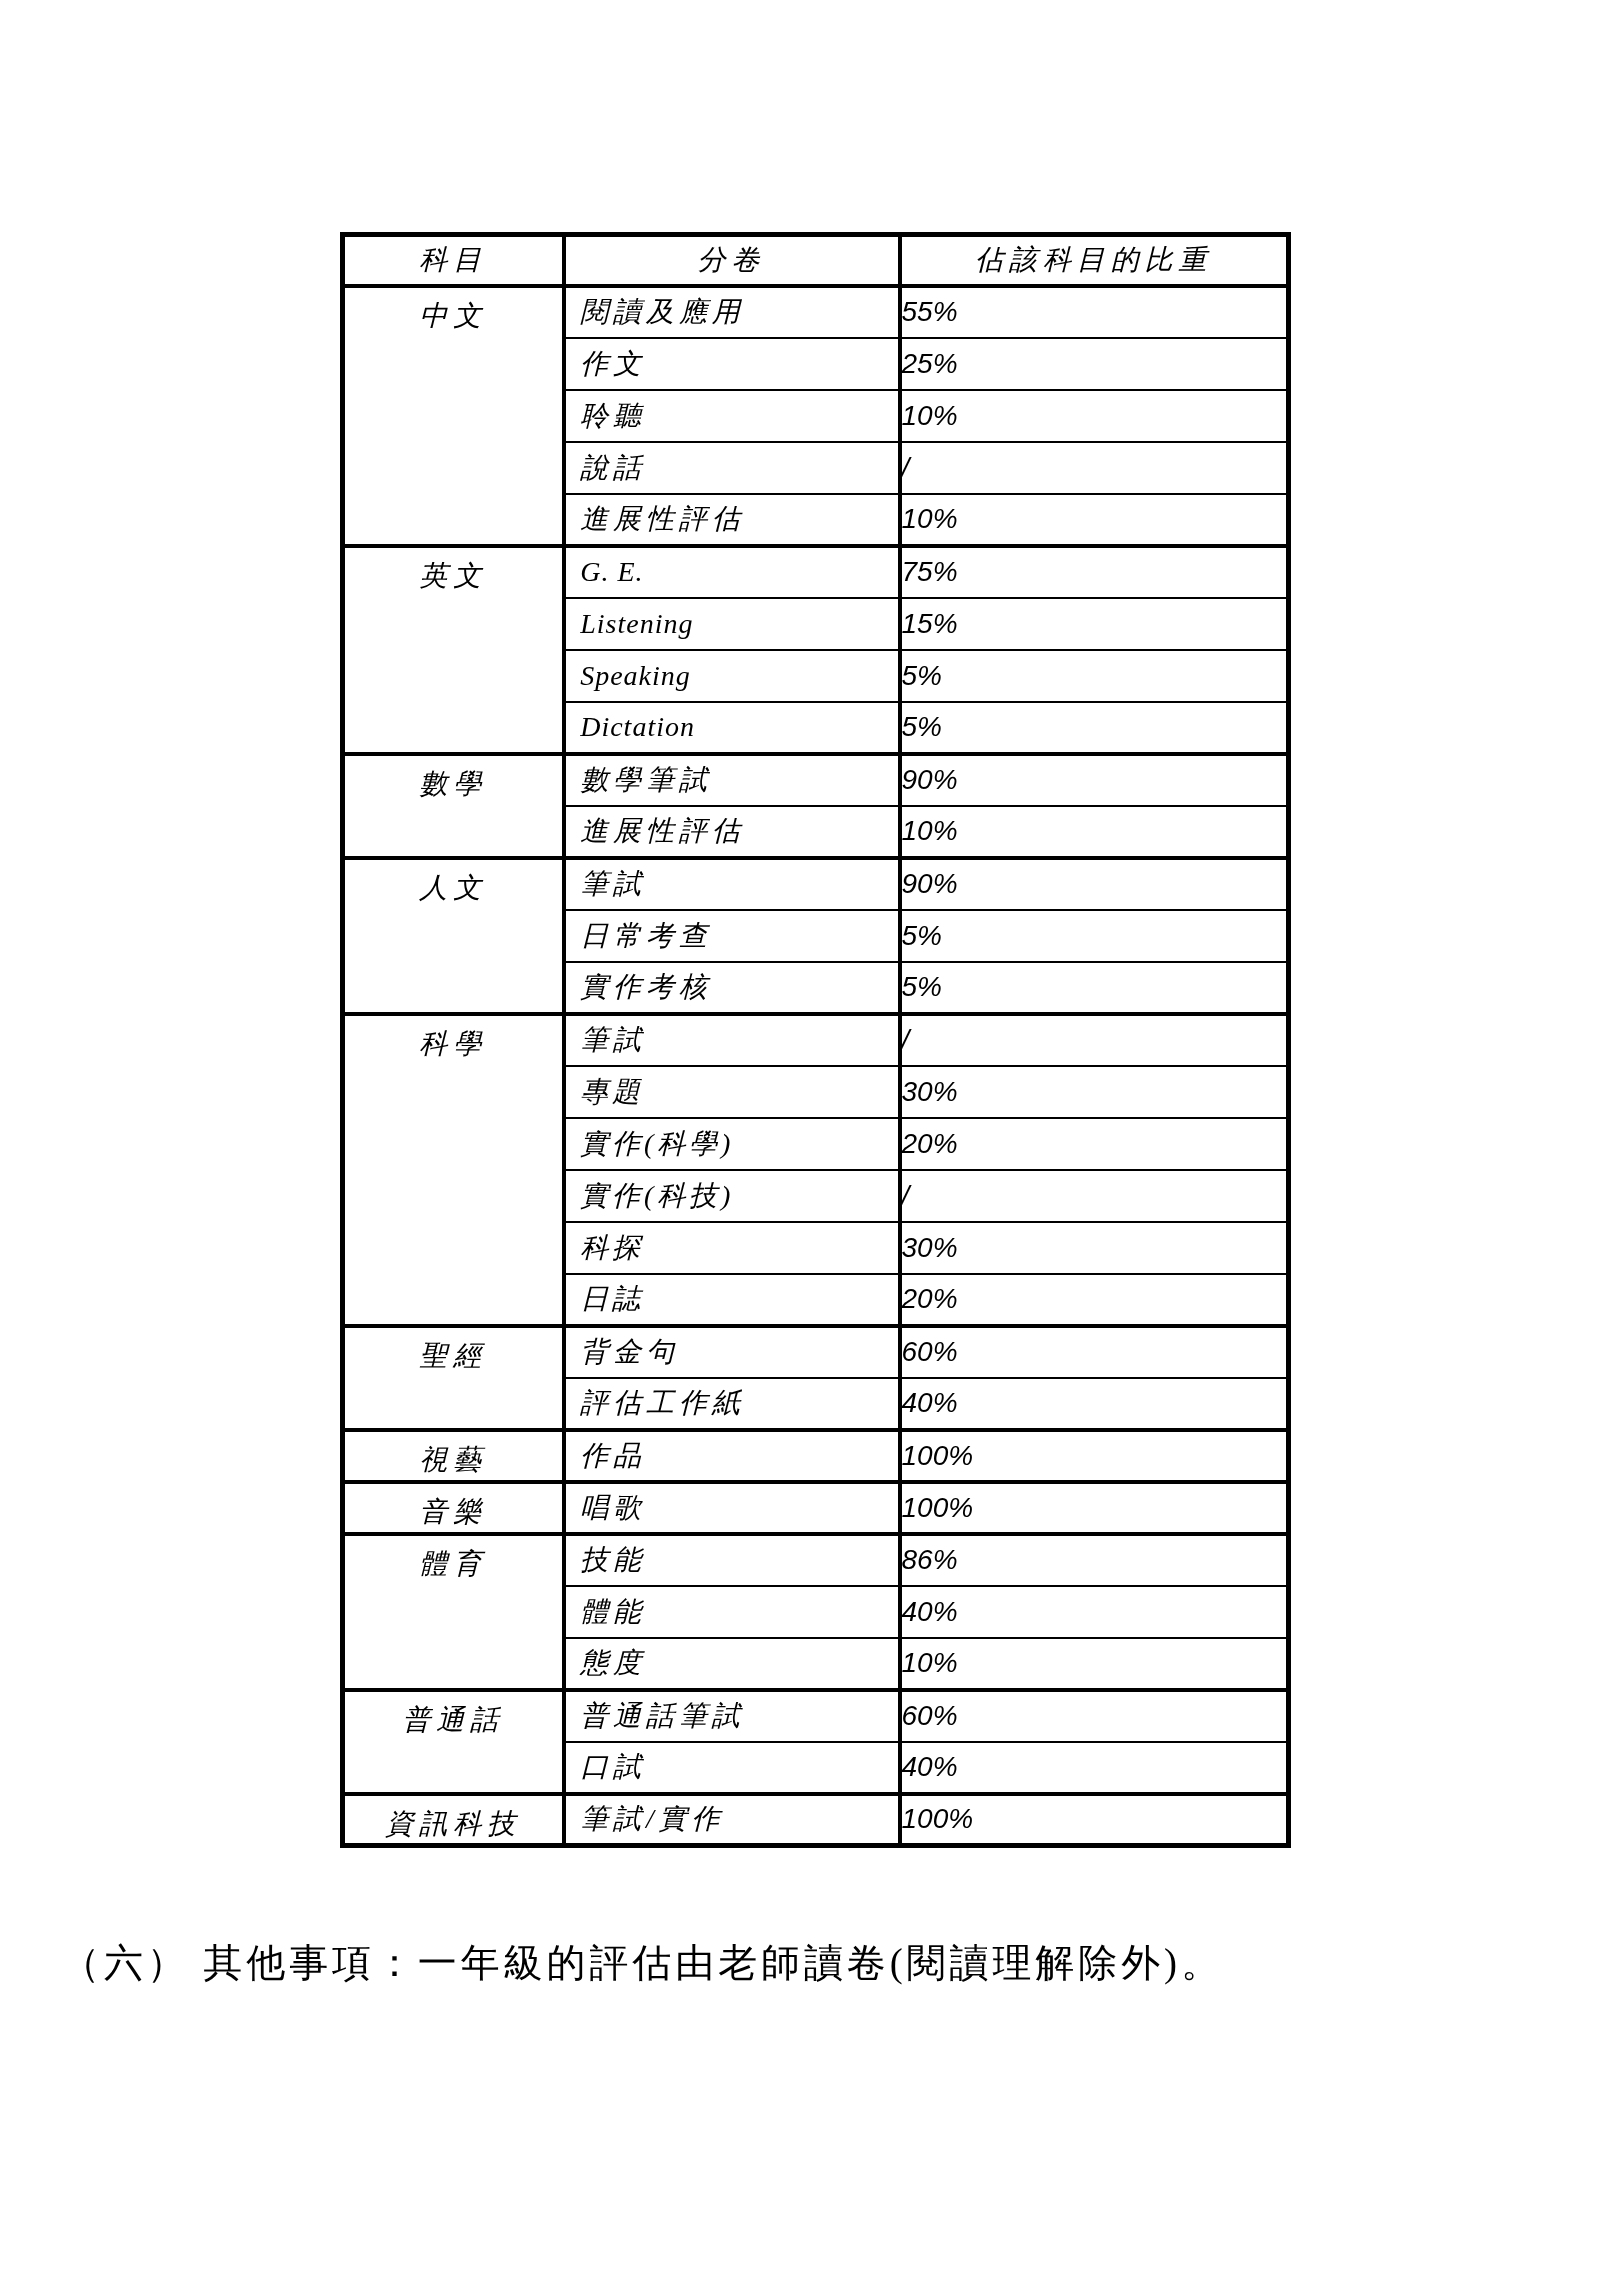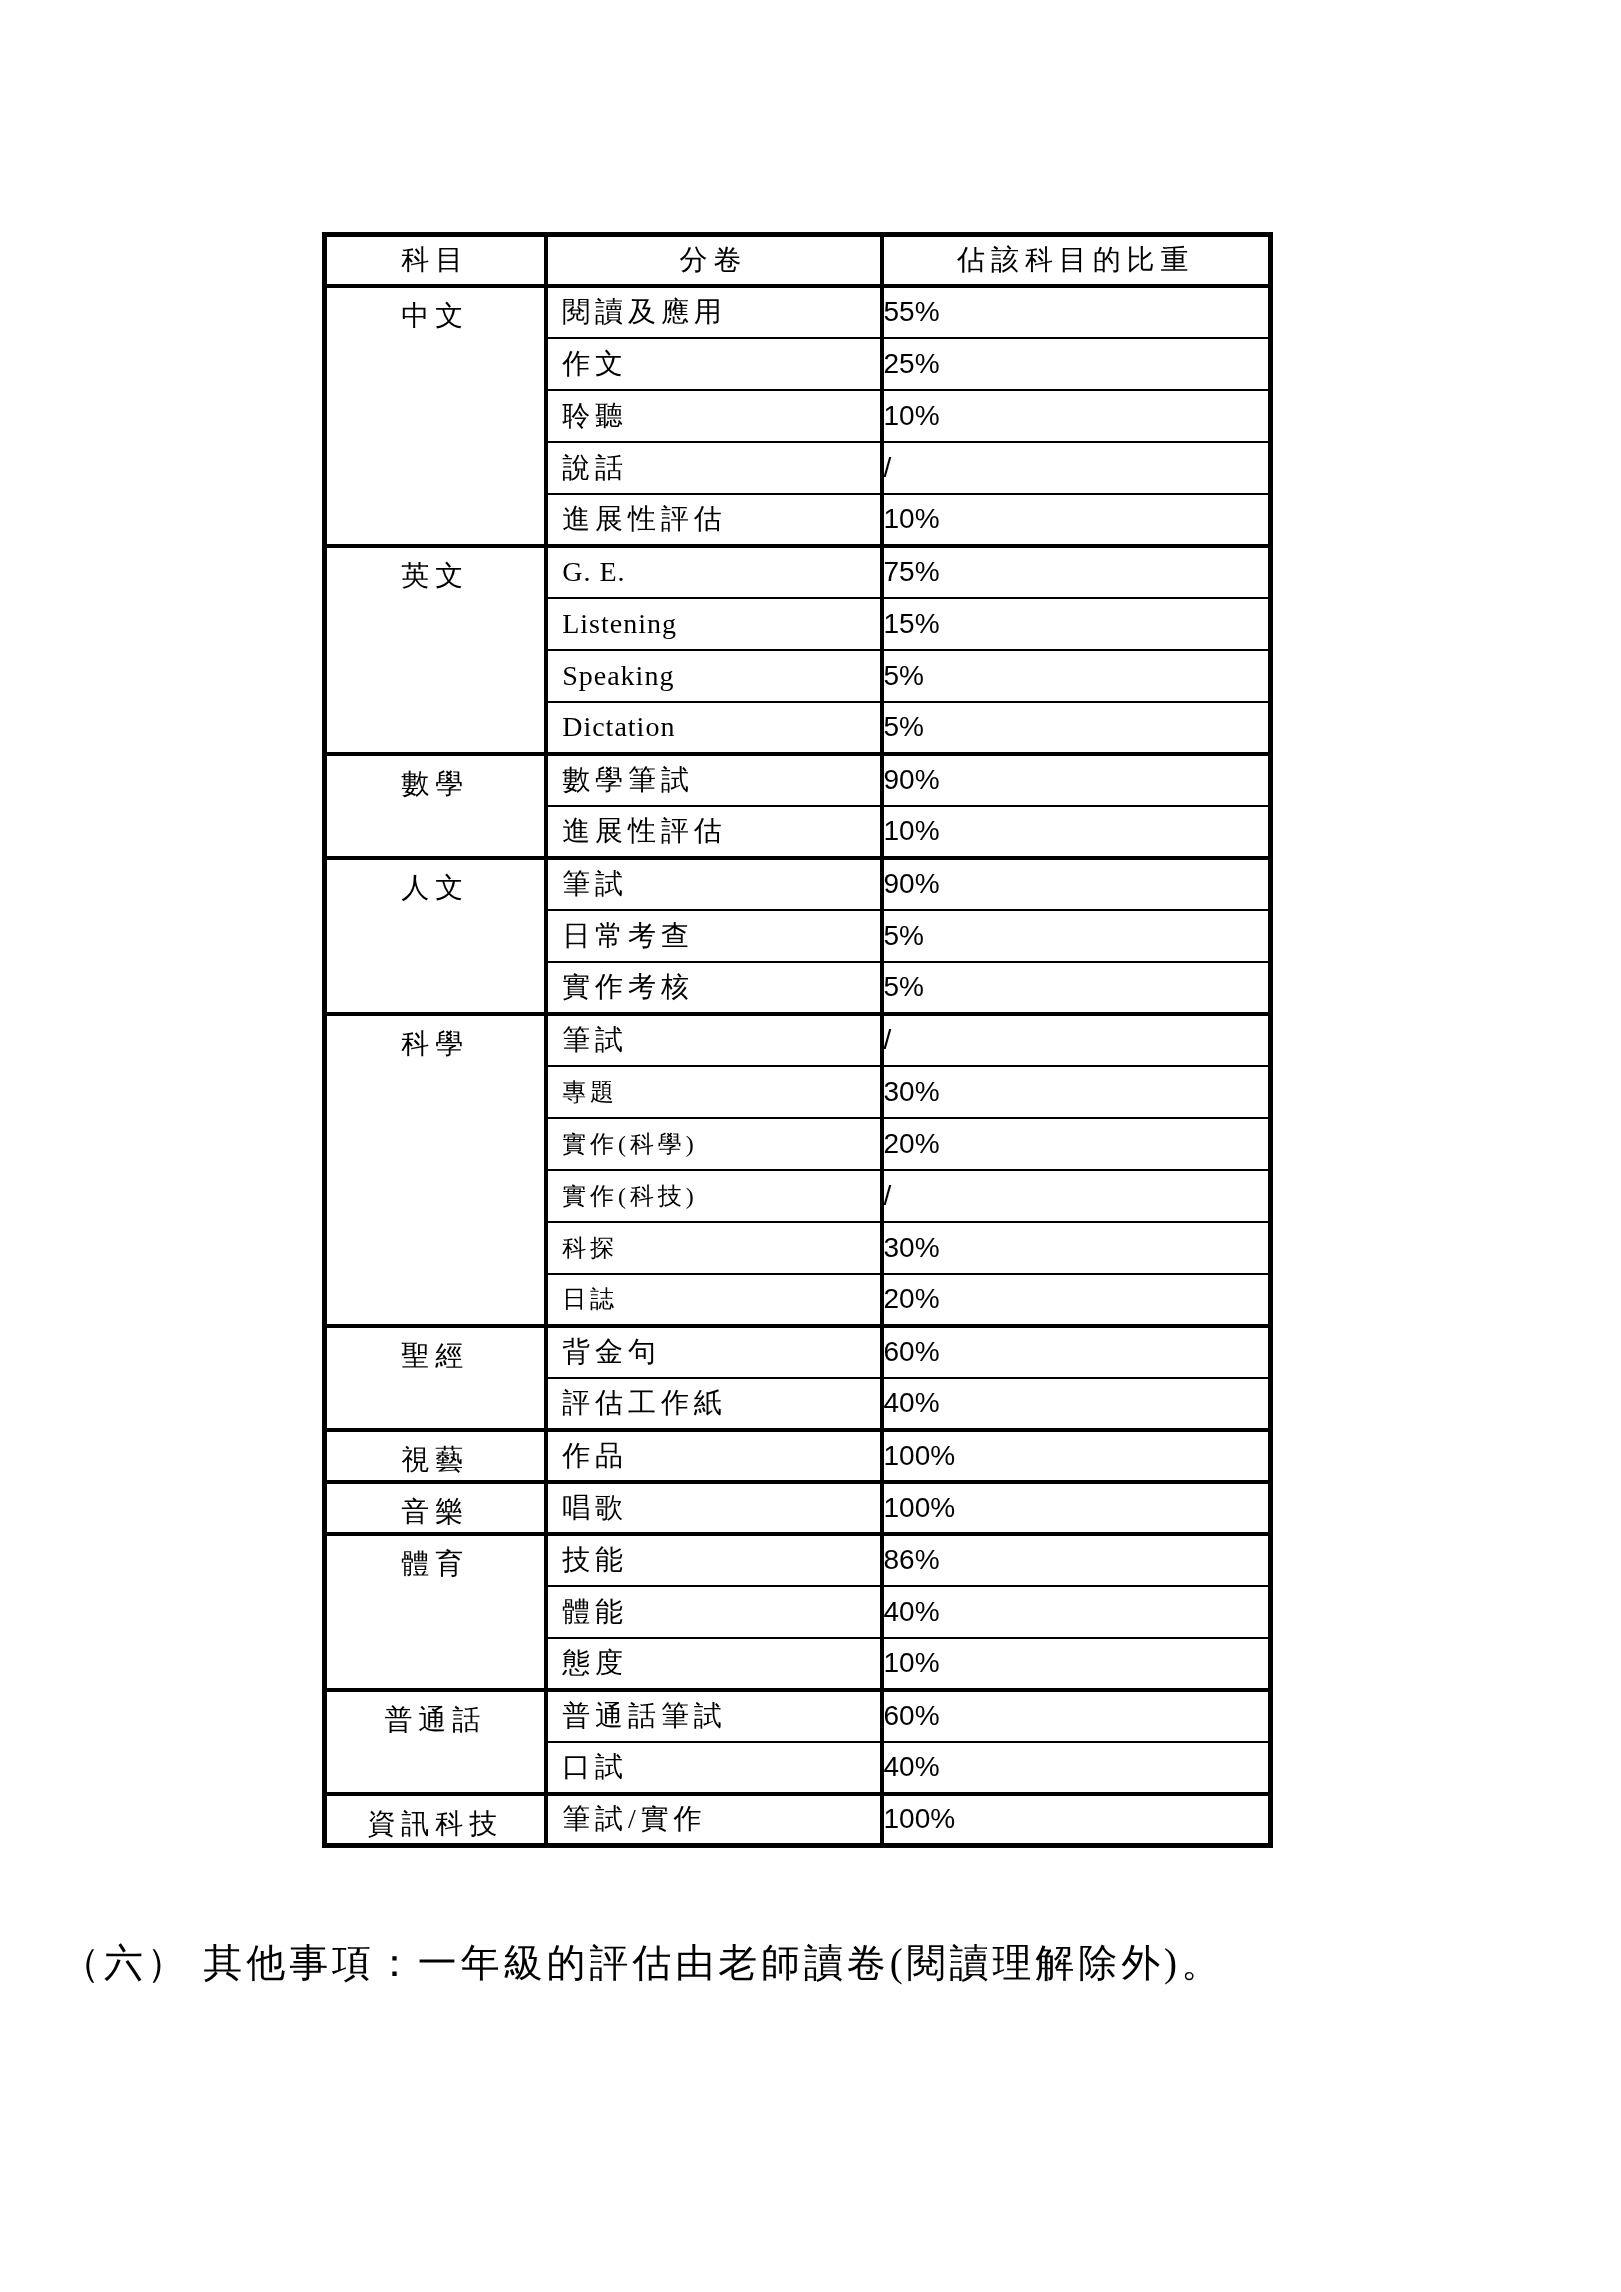--- a/index.html
+++ b/index.html
@@ -15,25 +15,26 @@
   .title {
     position: absolute;
     left: 65px; top: 114px;
     font-size: 40px;
     letter-spacing: 2px;
     white-space: nowrap;
   }
 
   .assessment-table {
     position: absolute;
-    left: 322px; top: 232px;
+    left: 340px; top: 232px;
     width: 946px;
     border-collapse: collapse;
     table-layout: fixed;
     border: 5.9px solid #000;
+    font-style: italic;
   }
   .assessment-table th,
   .assessment-table td {
     border: 2.9px solid #000;
     height: 52px;
     font-weight: normal;
     font-size: 28px;
     overflow: hidden;
     white-space: nowrap;
   }
@@ -50,21 +51,21 @@
     padding-top: 9.8px;
     letter-spacing: 5.9px;
   }
   .component-cell {
     text-align: left;
     padding-left: 14.7px;
     letter-spacing: 4.9px;
     border-left: 4.9px solid #000 !important;
     border-right: 4.9px solid #000 !important;
   }
-  .component-cell.small { font-size: 24px; letter-spacing: 3.9px; }
+  .component-cell.small { font-size: 28px; letter-spacing: 3.9px; }
   .component-cell.latin { letter-spacing: 1px; }
   .weight-cell {
     font-family: "Liberation Sans", "DejaVu Sans", sans-serif;
     font-size: 28px;
   }
 
   .note {
     position: absolute;
     left: 61px; top: 1936px;
     font-size: 39px;

